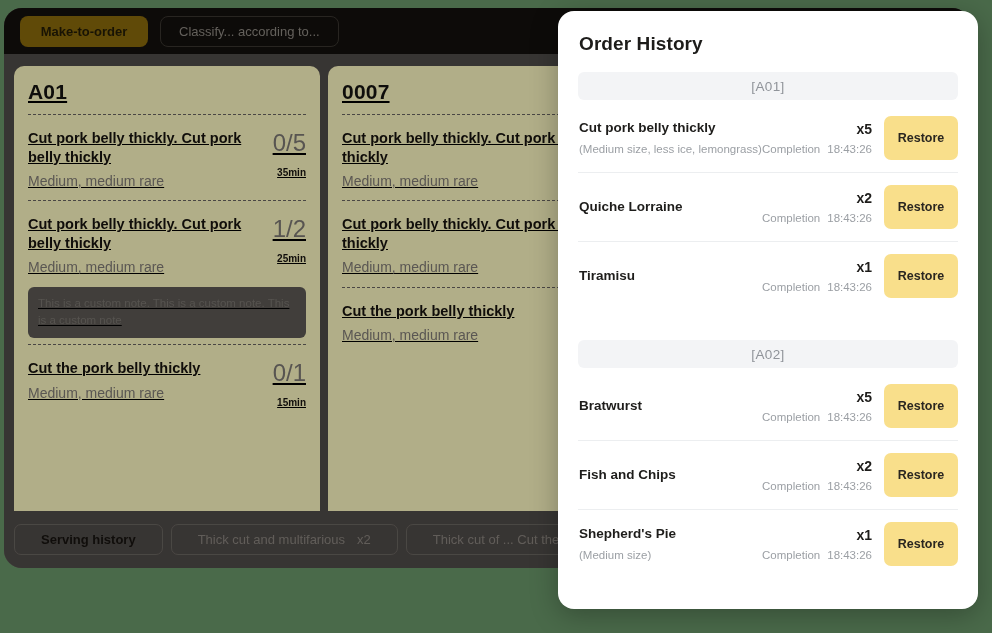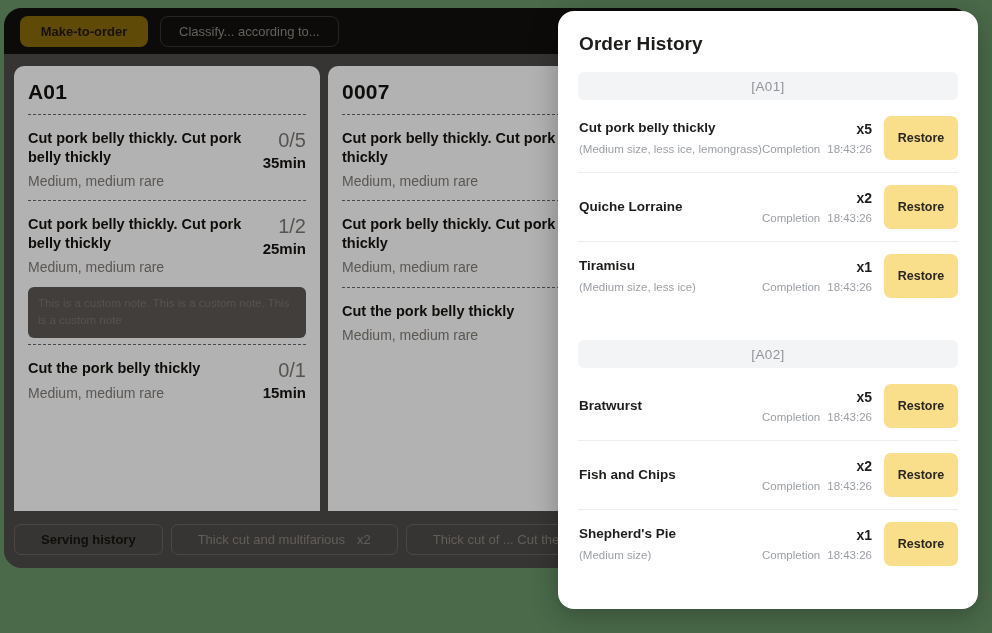--- a/index.html
+++ b/index.html
@@ -73,26 +73,27 @@
     top: 46px;
     right: 0;
     bottom: 57px;
     padding: 12px 10px 0 10px;
     display: flex;
     gap: 8px;
     align-items: flex-start;
   }
 
   .order-card {
-    background: #ffffff;
+    background: #fef9c3;
     border-radius: 10px;
     width: 306px;
     flex: 0 0 306px;
     padding: 14px 14px 10px 14px;
     min-height: 494px;
+    text-decoration: underline;
   }
   .order-card-title {
     font-size: 21px;
     font-weight: bold;
     color: #151310;
     letter-spacing: .2px;
     padding-bottom: 10px;
   }
   .dashed-sep {
     border-top: 1px dashed #6a6662;
@@ -118,30 +119,30 @@
     margin-top: 6px;
     line-height: 1.3;
   }
   .ol-right {
     flex: 0 0 auto;
     text-align: right;
     min-width: 52px;
     padding-top: 1px;
   }
   .ol-count {
-    font-size: 20px;
+    font-size: 24px;
     color: #7e7a75;
     line-height: 1.05;
     font-weight: normal;
   }
   .ol-time {
-    font-size: 15px;
+    font-size: 10px;
     font-weight: bold;
     color: #17140f;
-    margin-top: 3px;
+    margin-top: 12px;
   }
   .ol-note {
     background: #5d5955;
     border-radius: 6px;
     padding: 8px 10px;
     font-size: 11.5px;
     color: #7c7872;
     line-height: 1.55;
     margin: 2px 0 6px 0;
   }
@@ -415,21 +416,20 @@
         <div class="hr-comp">
           <span>Completion</span><span class="tm">18:43:26</span>
         </div>
       </div>
       <button class="restore-btn">Restore</button>
     </div>
 
     <div class="hist-row last">
       <div class="hr-left">
         <div class="hr-name">Tiramisu</div>
-        <div class="hr-opts">(Medium size, less ice)</div>
       </div>
       <div class="hr-mid">
         <div class="hr-qty">x1</div>
         <div class="hr-comp">
           <span>Completion</span><span class="tm">18:43:26</span>
         </div>
       </div>
       <button class="restore-btn">Restore</button>
     </div>
 

